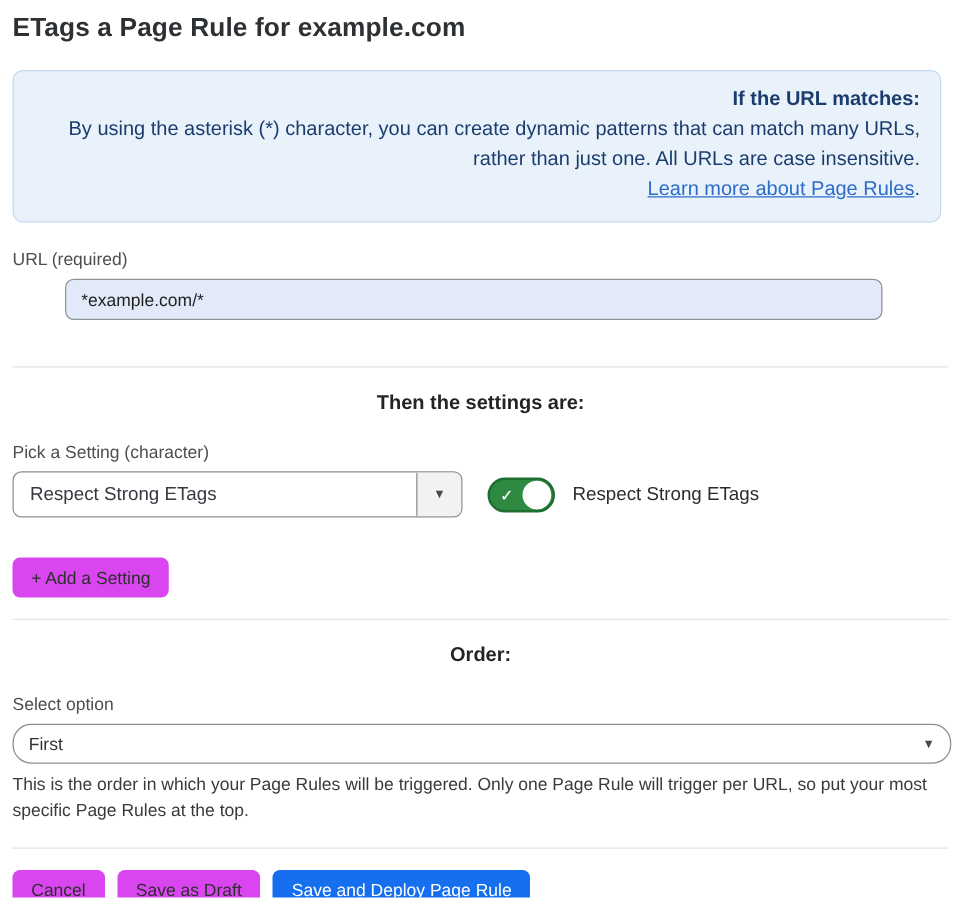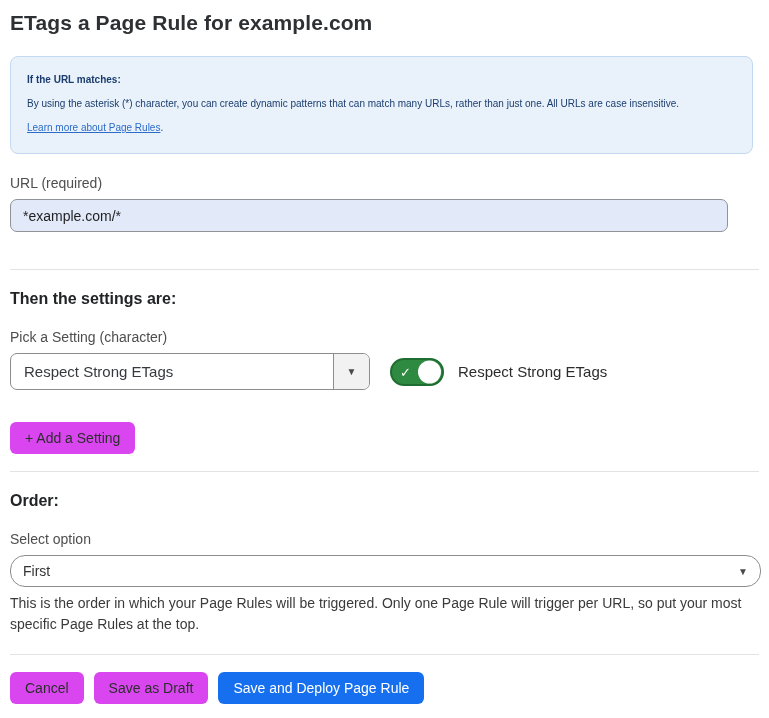--- a/index.html
+++ b/index.html
@@ -21,66 +21,69 @@
   }
 
   .info-box {
     margin-top: 21px;
     background: #e9f2fb;
     border: 1px solid #c3d9ef;
     border-radius: 8px;
     padding: 11px 16px 13px 16px;
     width: 743px;
     color: #1b3d6e;
-    font-size: 10px;
+    font-size: 16px;
     line-height: 24px;
+    text-align: right;
   }
   .info-box .info-heading { font-weight: 700; }
   .info-box a.info-link {
     color: #2c6bc8;
     text-decoration: underline;
     cursor: pointer;
   }
   .info-box .info-link-suffix { color: #1b3d6e; }
 
   .field-label {
     display: block;
     margin-top: 21px;
     font-size: 14px;
     color: #4e4e4e;
   }
 
   .url-input {
     margin-top: 8px;
-    width: 718px;
+    width: 654px;
     height: 33px;
     background: #e2eafa;
     border: 1px solid #8f9296;
     border-radius: 7px;
     padding: 0 12px;
     font-size: 14px;
     color: #1f1f1f;
     font-family: "Liberation Sans", "DejaVu Sans", sans-serif;
     outline: none;
+    margin-left: 42px;
   }
 
   .divider {
     border: none;
     border-top: 1px solid #e3e3e3;
     margin: 0;
   }
   .divider-1 { margin-top: 37px; }
   .divider-2 { margin-top: 17px; }
   .divider-3 { margin-top: 19px; }
 
   .section-heading {
     margin-top: 20px;
     font-size: 16px;
     font-weight: 700;
     color: #222426;
+    text-align: center;
   }
 
   .setting-row {
     margin-top: 8px;
     display: flex;
   }
 
   .setting-select {
     width: 360px;
     height: 37px;

